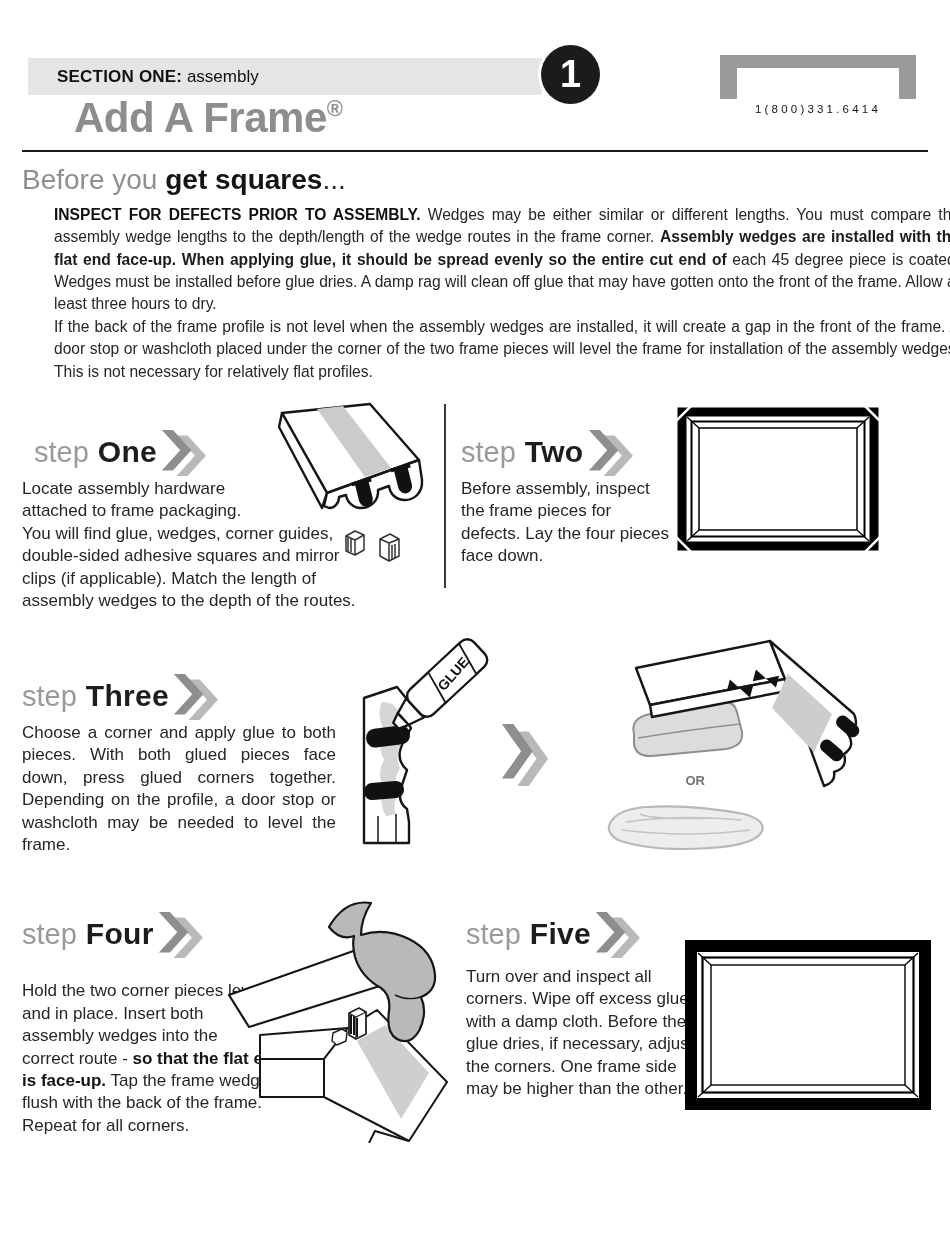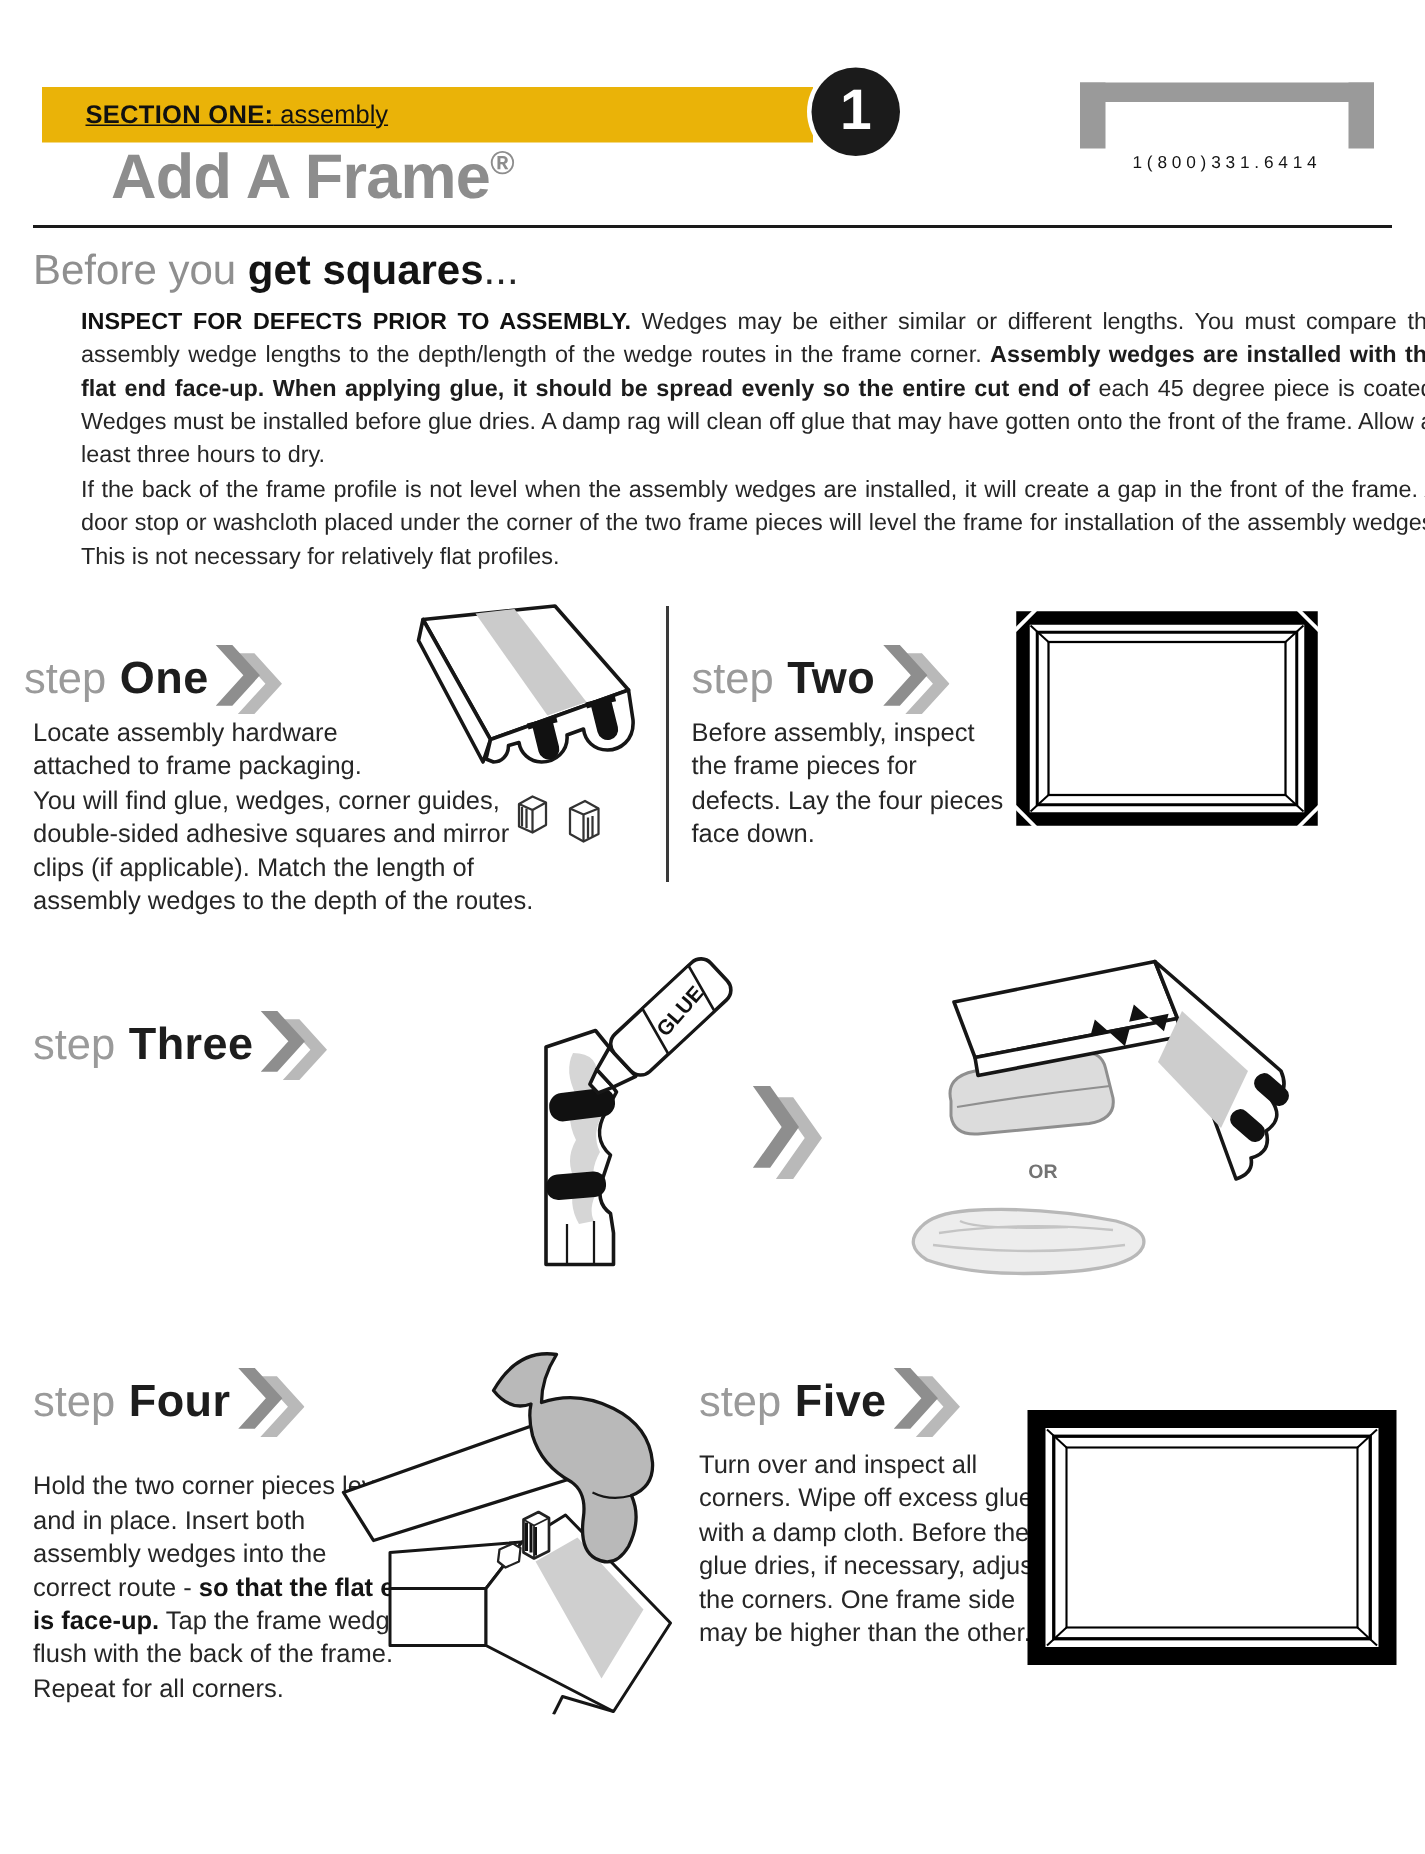--- a/index.html
+++ b/index.html
@@ -2,22 +2,22 @@
 <html><head>
 <meta charset="utf-8">
 <style>
   html,body{margin:0;padding:0;background:#fff;}
   .page{
     position:relative;width:950px;height:1236px;background:#fff;overflow:hidden;
     font-family:"Liberation Sans",sans-serif;color:#262626;
   }
   .abs{position:absolute;}
   
-  .section-bar{left:28px;top:58px;width:514px;height:37px;background:#eab308;
-    line-height:37px;padding-left:29px;box-sizing:border-box;font-size:17px;color:#111;text-decoration:underline;}
+  .section-bar{left:28px;top:58px;width:514px;height:37px;background:#e5e5e5;
+    line-height:37px;padding-left:29px;box-sizing:border-box;font-size:17px;color:#111;}
   .section-bar b{font-weight:bold;letter-spacing:.2px;}
   .badge{left:541px;top:45px;width:59px;height:59px;border-radius:50%;background:#1b1b1b;
     color:#fff;font-size:38px;font-weight:bold;display:flex;align-items:center;justify-content:center;
     box-shadow:0 0 0 3px #fff;}
   .page-title{left:30px;top:94px;font-size:42px;font-weight:bold;color:#8d8d8d;letter-spacing:-.5px;margin-left:44px;}
   .page-title sup{font-size:22px;vertical-align:16px;}
   .logo{left:706px;top:55px;width:224px;text-align:center;}
   .logo .frame-glyph{margin:0 auto;width:196px;height:44px;box-sizing:border-box;
     border-top:13px solid #9a9a9a;border-left:17px solid #9a9a9a;border-right:17px solid #9a9a9a;}
   .logo .wordmark{margin-top:3px;color:#6e6e6e;font-size:19px;letter-spacing:2px;white-space:nowrap;}
@@ -67,21 +67,21 @@
   <div class="abs title-rule"></div>
 
   <div class="abs intro-heading">
     <span class="lt">Before you </span><span class="bd">get squares</span><span>...</span>
   </div>
   <div class="abs para p1">
     <span class="lead">INSPECT FOR DEFECTS PRIOR TO ASSEMBLY.</span><span> Wedges may be either similar or different lengths. You must compare the assembly wedge lengths to the depth/length of the wedge routes in the frame corner. </span><span class="emph">Assembly wedges are installed with the flat end face-up. When applying glue, it should be spread evenly so the entire cut end of </span><span>each 45 degree piece is coated. Wedges must be installed before glue dries.  A damp rag will clean off glue that may have gotten onto the front of the frame. Allow at least three hours to dry.</span>
   </div>
   <div class="abs para p2">If the back of the frame profile is not level when the assembly wedges are installed, it will create a gap in the front of the frame. A door stop or washcloth placed under the corner of the two frame pieces will level the frame for installation of the assembly wedges. This is not necessary for relatively flat profiles.</div>
 
-  <div class="abs step-head" style="left:16px;top:428px">
+  <div class="abs step-head" style="left:34px;top:428px">
     <span class="lt">step</span><span class="bd">One</span><svg class="chev" width="46" height="50" viewBox="0 0 50 50">
         <polygon points="18,6 30,6 50,28 30,50 18,50 38,28" fill="#b9b9b9"></polygon>
         <polygon points="2,0 14,0 34,22 14,44 2,44 22,22" fill="#8e8e8e"></polygon>
       </svg>
   </div>
   <div class="abs step-text" style="left:22px;top:478px;width:340px">Locate assembly hardware
 attached to frame packaging.
 You will find glue, wedges, corner guides,
 double-sided adhesive squares and mirror
 clips (if applicable). Match the length of
@@ -138,20 +138,21 @@
         <line x1="204" y1="131" x2="189" y2="146"></line>
     </g>
   </svg>
 
   <div class="abs step-head" style="left:22px;top:672px">
     <span class="lt">step</span><span class="bd">Three</span><svg class="chev" width="46" height="50" viewBox="0 0 50 50">
         <polygon points="18,6 30,6 50,28 30,50 18,50 38,28" fill="#b9b9b9"></polygon>
         <polygon points="2,0 14,0 34,22 14,44 2,44 22,22" fill="#8e8e8e"></polygon>
       </svg>
   </div>
+  <div class="abs step-text just" style="left:22px;top:722px;width:314px">Choose a corner and apply glue to both pieces. With both glued pieces face down, press glued corners together. Depending on the profile, a door stop or washcloth may be needed to level the frame.</div>
 
   <svg class="abs" style="left:352px;top:624px" width="150" height="222" viewBox="0 0 150 222">
     <path d="M12,74 L45,63 L58,79 C52,88 53,97 59,104 L52,117 C45,129 47,139 55,146 L50,161 C46,172 48,180 55,185 L57,198 L57,219 L12,219 Z" fill="#fff" stroke="#161616" stroke-width="2.4" stroke-linejoin="round"></path>
     <path d="M30,78 Q48,78 46,96 Q44,110 50,118 Q42,132 48,144 Q40,158 46,170 Q40,182 44,190 L34,192 Q26,178 32,164 Q24,150 32,136 Q24,120 32,106 Q24,90 30,78 Z" fill="#d6d6d6"></path>
     <line x1="26" y1="192" x2="26" y2="219" stroke="#161616" stroke-width="1.5"></line>
     <line x1="44" y1="190" x2="44" y2="219" stroke="#161616" stroke-width="1.5"></line>
     <rect x="14" y="103" width="44" height="19" rx="9" fill="#111" transform="rotate(-7 36 112)"></rect>
     <rect x="12" y="158" width="40" height="17" rx="8" fill="#111" transform="rotate(-5 32 166)"></rect>
     <g transform="translate(63,84) rotate(-43)" stroke="#161616" stroke-width="2.4" fill="#fff" stroke-linejoin="round">
       <path d="M-26,-4 L-16,-8 L-16,8 L-26,4 Z"></path>

